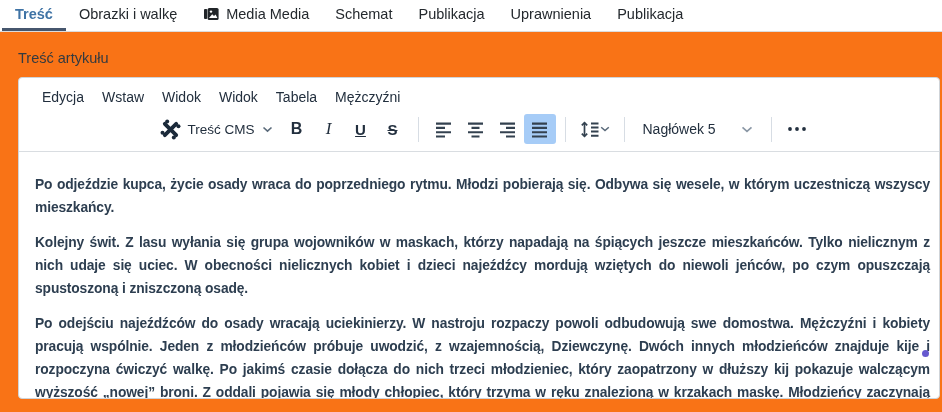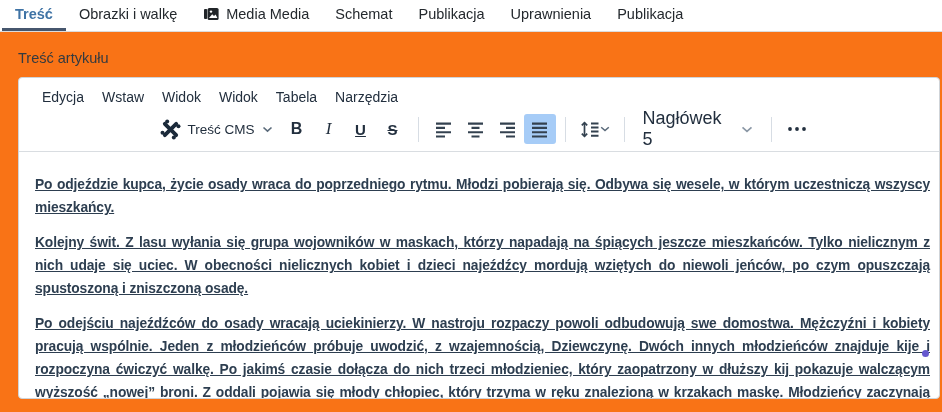--- a/index.html
+++ b/index.html
@@ -100,37 +100,37 @@
   }
   .cms-btn { gap: 7px; padding: 0 8px; }
   .cms-label { font-size: 13.5px; color: #222f3e; white-space: nowrap; }
   .fmt-bold   { font-weight: 700; font-size: 16px; }
   .fmt-italic { font-style: italic; font-family: "Liberation Serif", serif; font-size: 17px; }
   .fmt-underline { font-size: 15px; text-decoration: underline; font-weight: 600;}
   .fmt-strike    { font-size: 15px; text-decoration: line-through; font-weight: 600;}
   .select-btn {
     width: 128px;
     justify-content: space-between;
-    font-size: 18px;
+    font-size: 14px;
     padding: 0 9px;
     gap: 10px;
   }
   .chev { flex: none; }
 
   
   .content {
     padding: 21px 9px 0 16px;
     font-size: 13.8px;
     font-weight: 700;
     color: #2d3e50;
     line-height: 23px;
     text-align: justify;
     letter-spacing: -0.1px;
   }
-  .content p { margin-bottom: 12px; text-decoration: underline; }
+  .content p { margin-bottom: 12px; }
 
   
   .purple-dot {
     position: absolute;
     left: 922px;
     top: 350px;
     width: 7px;
     height: 7px;
     border-radius: 50%;
     background: #6659cf;
@@ -176,21 +176,21 @@
   <div class="field-label">Treść artykułu</div>
 
   <div class="editor">
 
     <div class="menubar">
       <div class="menubar-item">Edycja</div>
       <div class="menubar-item">Wstaw</div>
       <div class="menubar-item">Widok</div>
       <div class="menubar-item">Widok</div>
       <div class="menubar-item">Tabela</div>
-      <div class="menubar-item">Narzędzia</div>
+      <div class="menubar-item">Mężczyźni</div>
     </div>
 
     <div class="toolbar">
 
       <div class="tbtn cms-btn">
         <span>
           <svg width="21" height="21" viewBox="0 0 24 24">
             <g stroke="#1b2a3a" stroke-width="4.4" stroke-linecap="round" fill="none">
               <path d="M5.5 5.5 L18.5 18.5"></path>
               <path d="M18.5 5.5 L5.5 18.5"></path>

